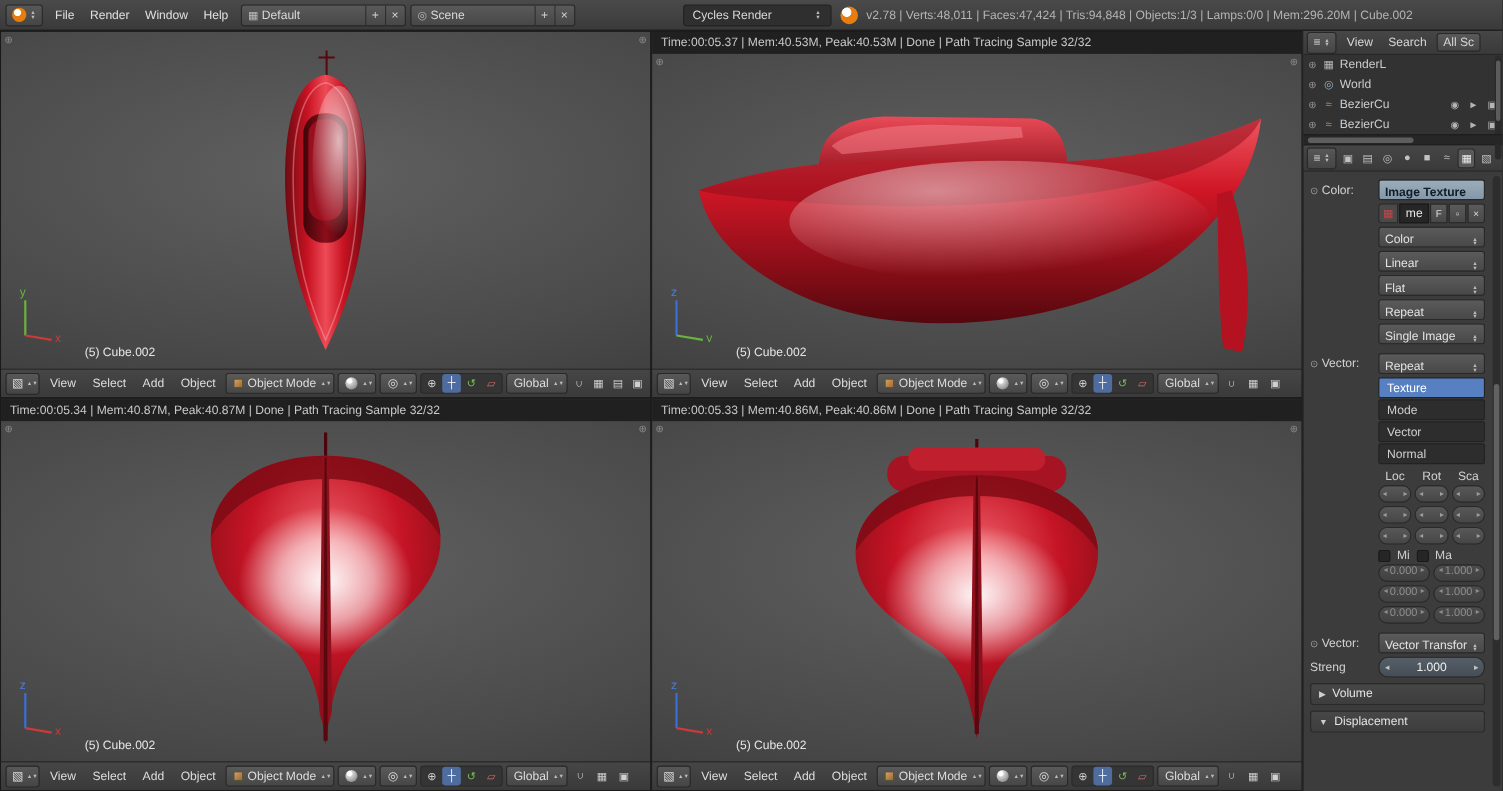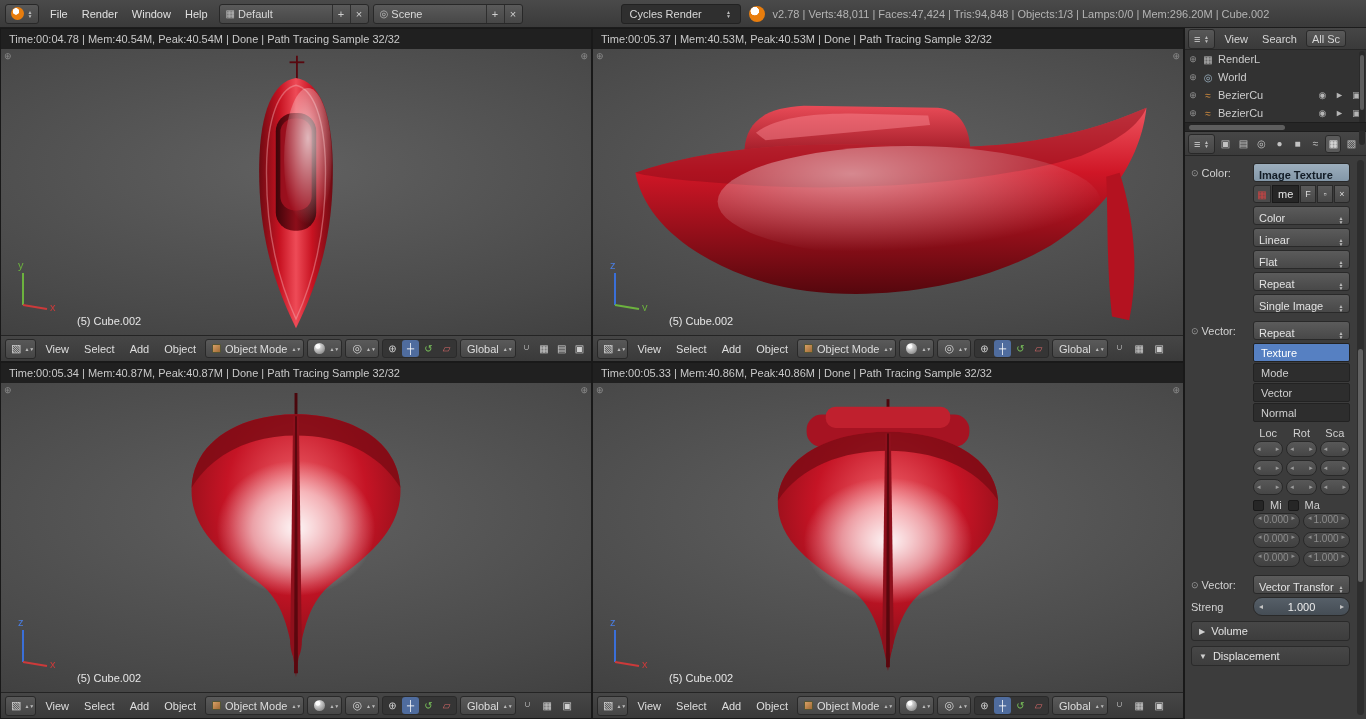--- a/index.html
+++ b/index.html
@@ -118,34 +118,31 @@
   </div>
   <div class="widget" style="width:150px">
     <div class="wseg" style="flex:1">
       <span class="wicon">◎</span>
       <span>Scene</span>
     </div>
     <div class="wbtn">+</div>
     <div class="wbtn">×</div>
   </div>
   <div style="width:90px"></div>
-  <div class="engine" style="width:120px">
+  <div class="engine" style="width:135px">
     <span style="flex:1">Cycles Render</span>
     <span class="ud">▲▼</span>
   </div>
   <span class="biglogo"></span>
   <span class="stats">v2.78 | Verts:48,011 | Faces:47,424 | Tris:94,848 | Objects:1/3 | Lamps:0/0 | Mem:296.20M | Cube.002</span>
 </div>
 
 <div class="workspace">
 
   <div class="viewport">
-    <div class="vp-info">
-      <span>Time:00:04.78 | Mem:40.54M, Peak:40.54M | Done | Path Tracing Sample 32/32</span>
-    </div>
     <div class="vp-render">
       <span class="corner l">⊕</span>
       <span class="corner r">⊕</span>
       <svg class="boat" width="140" height="276" viewBox="0 0 150 300">
         <defs>
           <linearGradient id="tg1" x1="0" x2="1" y1="0" y2="0">
             <stop offset="0" stop-color="#6e0a12"></stop>
               <stop offset="0.28" stop-color="#c81322"></stop>
             <stop offset="0.5" stop-color="#ee4b57"></stop>
               <stop offset="0.72" stop-color="#c81322"></stop>

